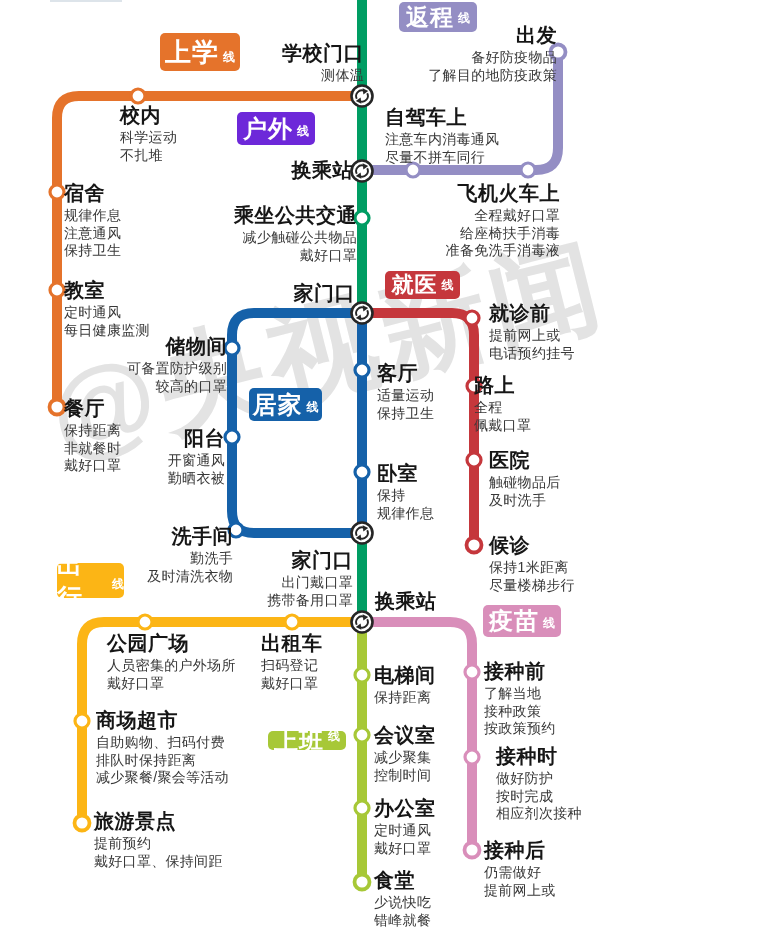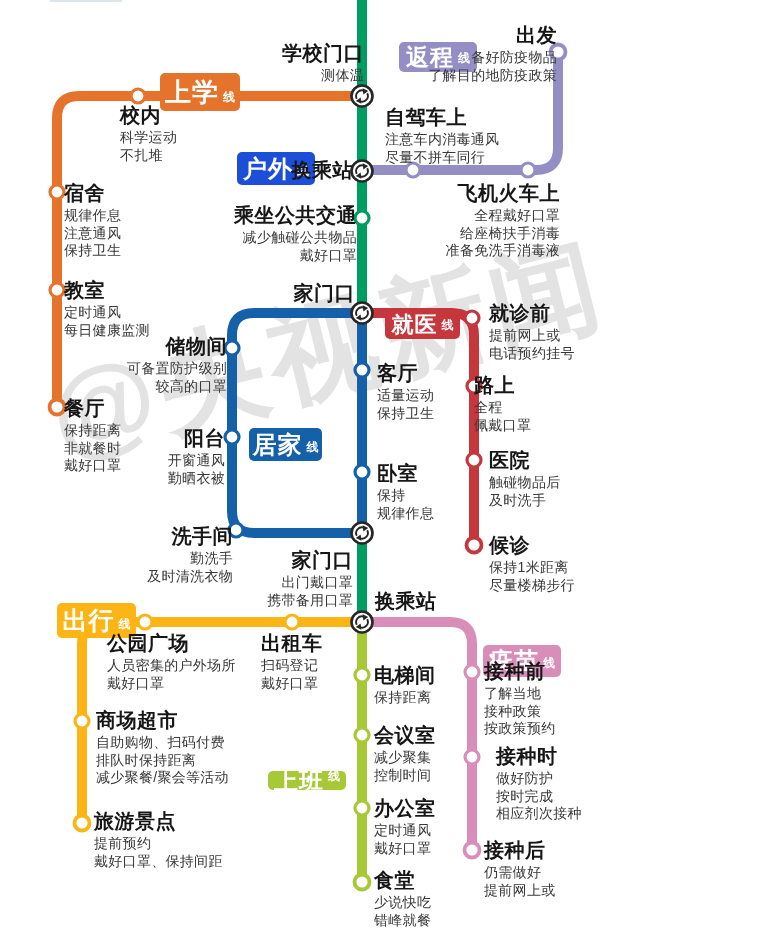--- a/index.html
+++ b/index.html
@@ -21,21 +21,21 @@
   .dot{fill:#fff;stroke-width:3.2;}
   .dot.end{stroke-width:3.8;}
   
   .st{position:absolute;z-index:3;white-space:nowrap;}
   .st.r{text-align:right;}
   .nm{font-size:20px;font-weight:900;color:#161616;line-height:1.12;margin-bottom:3px;letter-spacing:.5px;}
   .tp{font-size:14px;color:#383838;line-height:1.24;letter-spacing:.3px;}
   
   .badge{
     position:absolute;z-index:3;color:#fff;font-weight:900;border-radius:5px;
-    display:flex;align-items:center;justify-content:center;gap:4px;letter-spacing:1px;margin-top:40px;
+    display:flex;align-items:center;justify-content:center;gap:4px;letter-spacing:1px;
   }
   .bsuffix{font-size:12px;font-weight:700;align-self:flex-end;margin-bottom:5px;letter-spacing:0;}
   .top-remnant{position:absolute;left:50px;top:0;width:72px;height:2px;background:#dde4ea;z-index:1;}
 </style>
 </head>
 <body>
 
 <div id="stage">
 
   <div class="top-remnant"></div>
@@ -120,33 +120,33 @@
   </svg>
 
   <div class="badge" style="left: 160px; top: 33px; width: 80px; height: 38px; font-size: 26px; background-color: rgb(229, 115, 43);">
     <span>上学</span>
       <span class="bsuffix">线</span>
   </div>
   <div class="badge" style="left: 399px; top: 2px; width: 78px; height: 30px; font-size: 23px; background-color: rgb(148, 142, 196);">
     <span>返程</span>
       <span class="bsuffix">线</span>
   </div>
-  <div class="badge" style="left: 237px; top: 112px; width: 78px; height: 33px; font-size: 24px; background-color: #1d4ed8;">
+  <div class="badge" style="left: 237px; top: 112px; width: 78px; height: 33px; font-size: 24px; background-color: #6d28d9;">
     <span>户外</span>
       <span class="bsuffix">线</span>
   </div>
   <div class="badge" style="left: 385px; top: 271px; width: 75px; height: 28px; font-size: 22px; background-color: rgb(197, 55, 60);">
     <span>就医</span>
       <span class="bsuffix">线</span>
   </div>
   <div class="badge" style="left: 249px; top: 388px; width: 73px; height: 33px; font-size: 24px; background-color: rgb(21, 97, 169);">
     <span>居家</span>
       <span class="bsuffix">线</span>
   </div>
-  <div class="badge" style="left: 57px; top: 563px; width: 79px; height: 35px; font-size: 25px; background-color: rgb(252, 181, 21);">
+  <div class="badge" style="left: 57px; top: 563px; width: 67px; height: 35px; font-size: 25px; background-color: rgb(252, 181, 21);">
     <span>出行</span>
       <span class="bsuffix">线</span>
   </div>
   <div class="badge" style="left: 483px; top: 605px; width: 78px; height: 32px; font-size: 24px; background-color: rgb(217, 142, 186);">
     <span>疫苗</span>
       <span class="bsuffix">线</span>
   </div>
   <div class="badge" style="left: 268px; top: 731px; width: 78px; height: 19px; font-size: 24px; background-color: rgb(167, 200, 55);">
     <span>上班</span>
       <span class="bsuffix">线</span>

